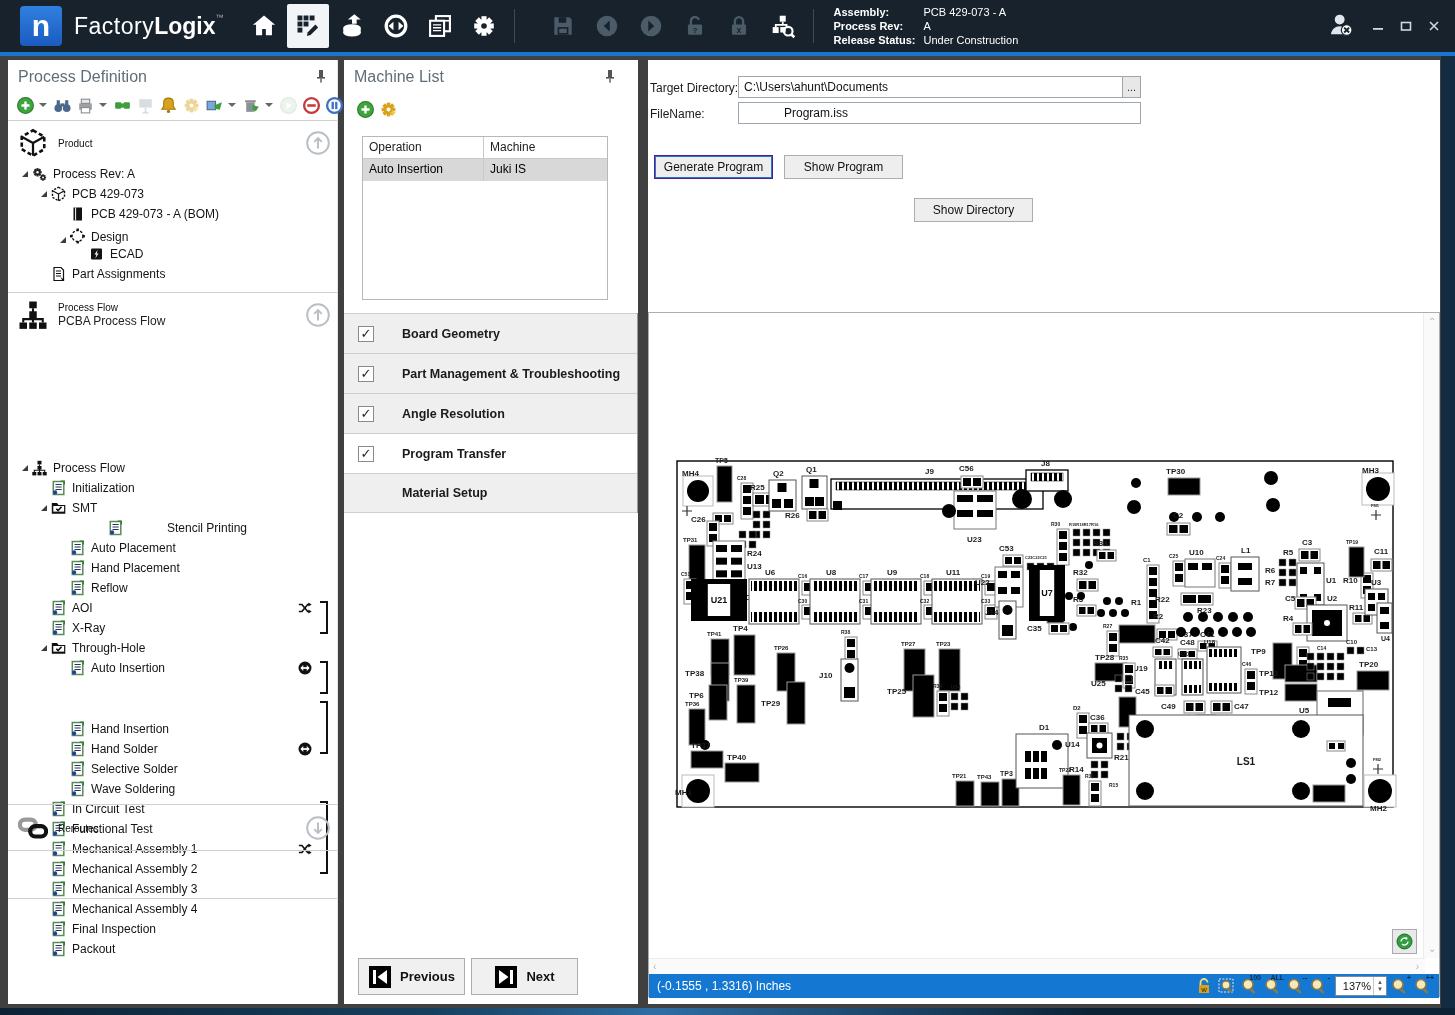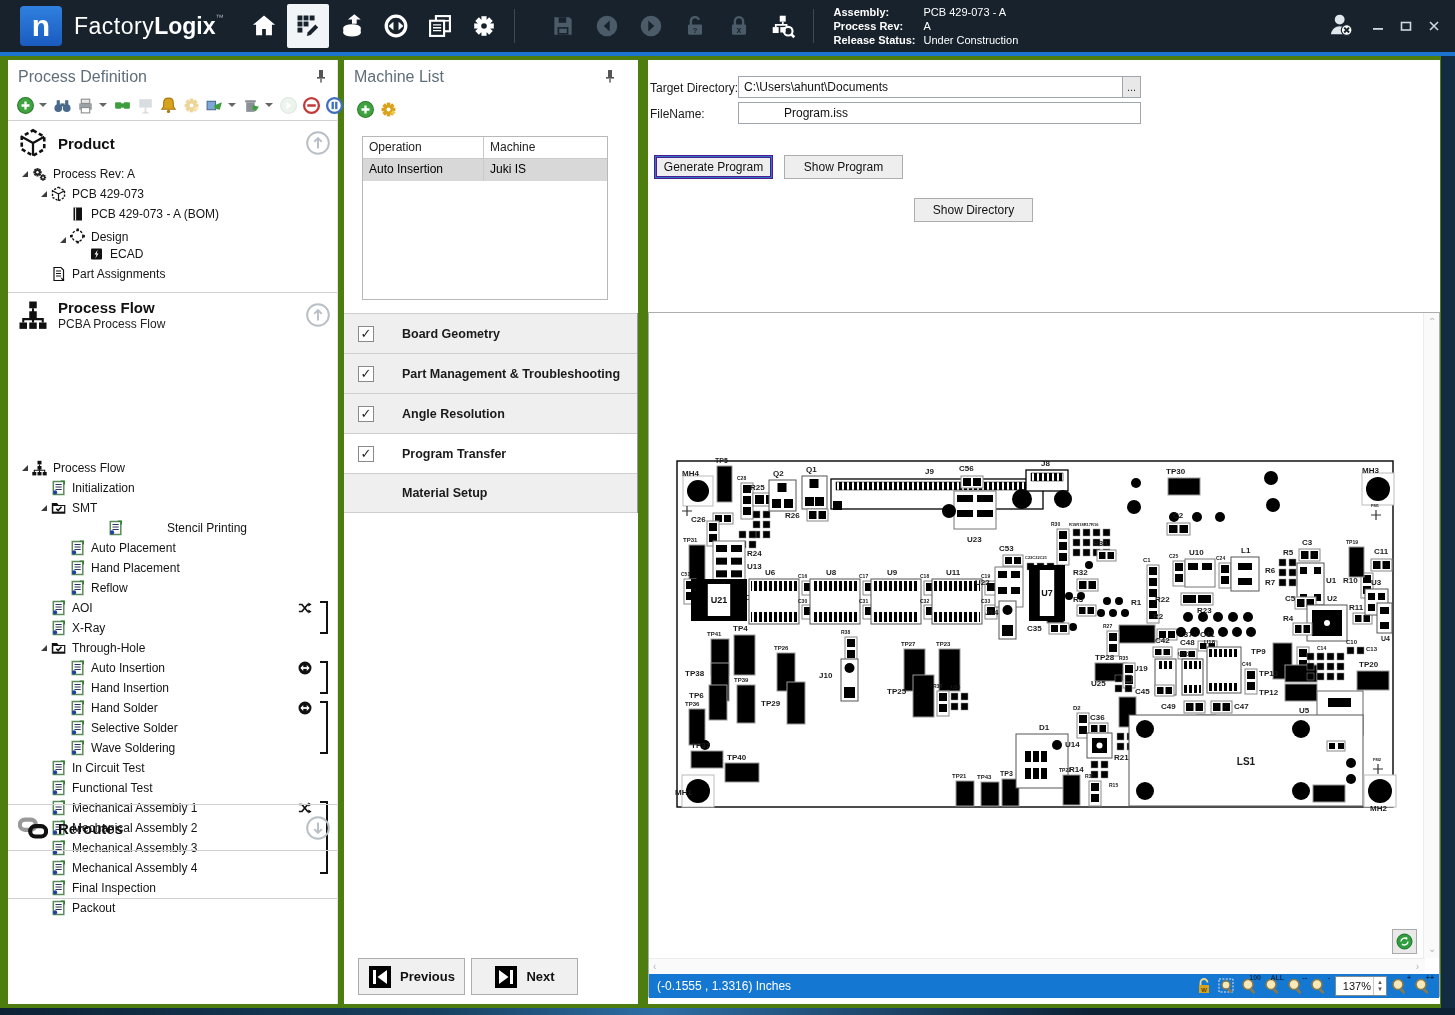--- a/index.html
+++ b/index.html
@@ -16,37 +16,37 @@
   .nav{display:flex;align-items:center;margin-left:18px;}
   .navbtn{width:42px;height:44px;display:flex;align-items:center;justify-content:center;color:#fff;margin:0 1px;}
   .navbtn.active{background:#f2f5f7;border-radius:2px;color:#17222d;}
   .navbtn.dim{color:#4b5b68;}
   .tsep{width:1px;height:34px;background:#3b4a57;margin:0 8px;}
   .asm{color:#fff;font-size:11px;line-height:14px;margin-left:12px;display:grid;grid-template-columns:84px auto;column-gap:6px;}
   .asm b{font-weight:bold;}
   .winctl{margin-left:auto;display:flex;align-items:center;margin-right:14px;color:#cfd8de;}
   .winctl>span{margin-left:14px;display:inline-flex;}
   
-  .content{position:absolute;top:56px;left:0;width:1441px;height:952px;background:#4d7c0f;}
+  .content{position:absolute;top:56px;left:0;width:1441px;height:952px;background:#404040;}
   .chrome-right{position:absolute;top:56px;left:1441px;width:14px;height:952px;background:#142c42;}
   .chrome-bottom{position:absolute;top:1008px;left:0;width:1455px;height:7px;background:linear-gradient(90deg,#0d2235 0%,#16405f 30%,#2e6da4 45%,#0d2235 75%);}
   .panel{position:absolute;background:#fff;}
   .pleft{left:8px;top:4px;width:330px;height:944px;border-right:1px solid #e4e4e4;}
   .pmid{left:344px;top:4px;width:294px;height:944px;}
   .pright{left:648px;top:4px;width:792px;height:944px;}
   .ptitle{position:absolute;left:10px;top:8px;font-size:16px;color:#5f6e78;}
   .pin{position:absolute;right:8px;top:8px;width:16px;height:16px;color:#555;}
   .hr{position:absolute;left:0;right:0;border-top:1px solid #d0d0d0;}
   .ltools{position:absolute;left:8px;top:34px;display:flex;align-items:center;height:22px;}
   .ltools .ti{width:19px;height:19px;margin-right:4px;display:inline-flex;}
   .ltools .ti.dim{opacity:.45;}
   .caret{width:0;height:0;border-left:4px solid transparent;border-right:4px solid transparent;border-top:4px solid #666;margin:0 6px 0 0;}
   .sect{position:absolute;left:10px;right:6px;display:flex;align-items:center;}
   .hicon{width:30px;height:30px;margin-right:10px;display:inline-flex;color:#111;}
-  .htitle{font-weight:bold;font-size:15px;color:#111;}
+  .htitle{font-weight:normal;font-size:10px;color:#111;}
   .hsub{font-size:12px;color:#222;margin-top:1px;}
   .harrow{margin-left:auto;width:26px;height:26px;display:inline-flex;}
   .tree{position:absolute;left:0;right:0;}
   .trow{height:20px;display:flex;align-items:center;font-size:12px;color:#141414;position:relative;white-space:nowrap;}
   .exp{width:13px;display:inline-flex;justify-content:center;flex:none;}
   .ticon{width:17px;height:16px;display:inline-flex;margin-right:5px;flex:none;}
   .badge{position:absolute;right:24px;top:3px;width:16px;height:14px;}
   .bracket{position:absolute;right:9px;width:8px;border:2px solid #111;border-left:none;}
   
   .mltable{position:absolute;left:18px;top:76px;width:246px;height:164px;border:1px solid #b8b8b8;font-size:12px;}
@@ -64,21 +64,21 @@
   .steplab{font-weight:bold;font-size:12.5px;color:#1a1a1a;margin-left:28px;}
   .step.nocb .steplab{margin-left:58px;}
   .navbtns{position:absolute;left:14px;top:898px;display:flex;}
   .bigbtn{width:107px;height:37px;background:#f0f0f0;border:1px solid #adadad;display:flex;align-items:center;justify-content:center;font-size:13px;font-weight:bold;color:#111;margin-right:6px;}
   .bigbtn .bicon{width:24px;height:24px;margin-right:8px;display:inline-flex;}
   
   .flabel{position:absolute;font-size:12px;color:#1a1a1a;}
   .finput{position:absolute;height:22px;border:1px solid #a0a6ad;background:#fff;font-size:12px;color:#111;padding:3px 5px;display:flex;align-items:center;white-space:nowrap;overflow:hidden;}
   .browse{position:absolute;width:19px;height:22px;background:#e8e8e8;border:1px solid #a0a6ad;font-size:11px;display:flex;align-items:center;justify-content:center;color:#333;}
   .btn{position:absolute;height:24px;background:#eee;border:1px solid #adadad;font-size:12px;color:#111;display:flex;align-items:center;justify-content:center;}
-  .btn.primary{border:3px solid #4c1d95;outline:1px solid #2f76bf;outline-offset:-2px;}
+  .btn.primary{border:1px solid #4c1d95;outline:1px solid #2f76bf;outline-offset:-2px;}
   
   .viewer{position:absolute;left:0;top:252px;width:792px;height:685px;border:1px solid #adadad;background:#fff;}
   .vsvg{position:absolute;left:0;top:0;}
   .vscroll{position:absolute;right:0;top:0;width:16px;height:645px;background:#fafafa;border-left:1px solid #ececec;}
   .hscroll{position:absolute;left:0;top:645px;width:776px;height:16px;background:#fafafa;border-top:1px solid #ececec;}
   .chev{position:absolute;color:#b5b5b5;font-size:10px;line-height:10px;}
   .greenbtn{position:absolute;right:22px;top:616px;width:25px;height:25px;background:#e9e9e9;border:1px solid #aaa;display:flex;align-items:center;justify-content:center;}
   .statusbar{position:absolute;left:0;top:661px;width:790px;height:24px;background:#1477d1;color:#fff;display:flex;align-items:center;font-size:12px;}
   .scoords{margin-left:8px;}
   .ztools{margin-left:auto;display:flex;align-items:center;margin-right:6px;}
@@ -658,21 +658,21 @@
             <span>Auto Insertion</span>
             <span class="badge">
               <svg viewBox="0 0 16 16" width="100%" height="100%">
                 <circle cx="8" cy="8" r="7.4" fill="#111"></circle>
                 <path d="M3.5 8h9" stroke="#fff" stroke-width="2"></path>
                 <path d="M6 4.5 2.8 8 6 11.5z" fill="#fff"></path>
                 <path d="M10 4.5 13.2 8 10 11.5z" fill="#fff"></path>
               </svg>
             </span>
           </div>
-          <div class="trow" style="padding-left: 48px;">
+          <div class="trow" style="padding-left: 48px; margin-top: 41px;">
             <span class="exp"></span>
             <span class="ticon">
               <svg viewBox="0 0 16 16" width="100%" height="100%">
                 <rect x="2.8" y="1.5" width="10.5" height="13" fill="#fff" stroke="#5a8a5a" stroke-width="1.5"></rect>
                 <path d="M5 4.5h6.2M5 7h6.2M5 9.5h6.2" stroke="#29335c" stroke-width="1.2"></path>
                 <circle cx="4.6" cy="12.4" r="2.1" fill="#1f3f9e"></circle>
                 <path d="M10.2 1.2h3.6v3.4" fill="none" stroke="#2e7d2e" stroke-width="1.3"></path>
               </svg>
             </span>
             <span>Hand Insertion</span>

